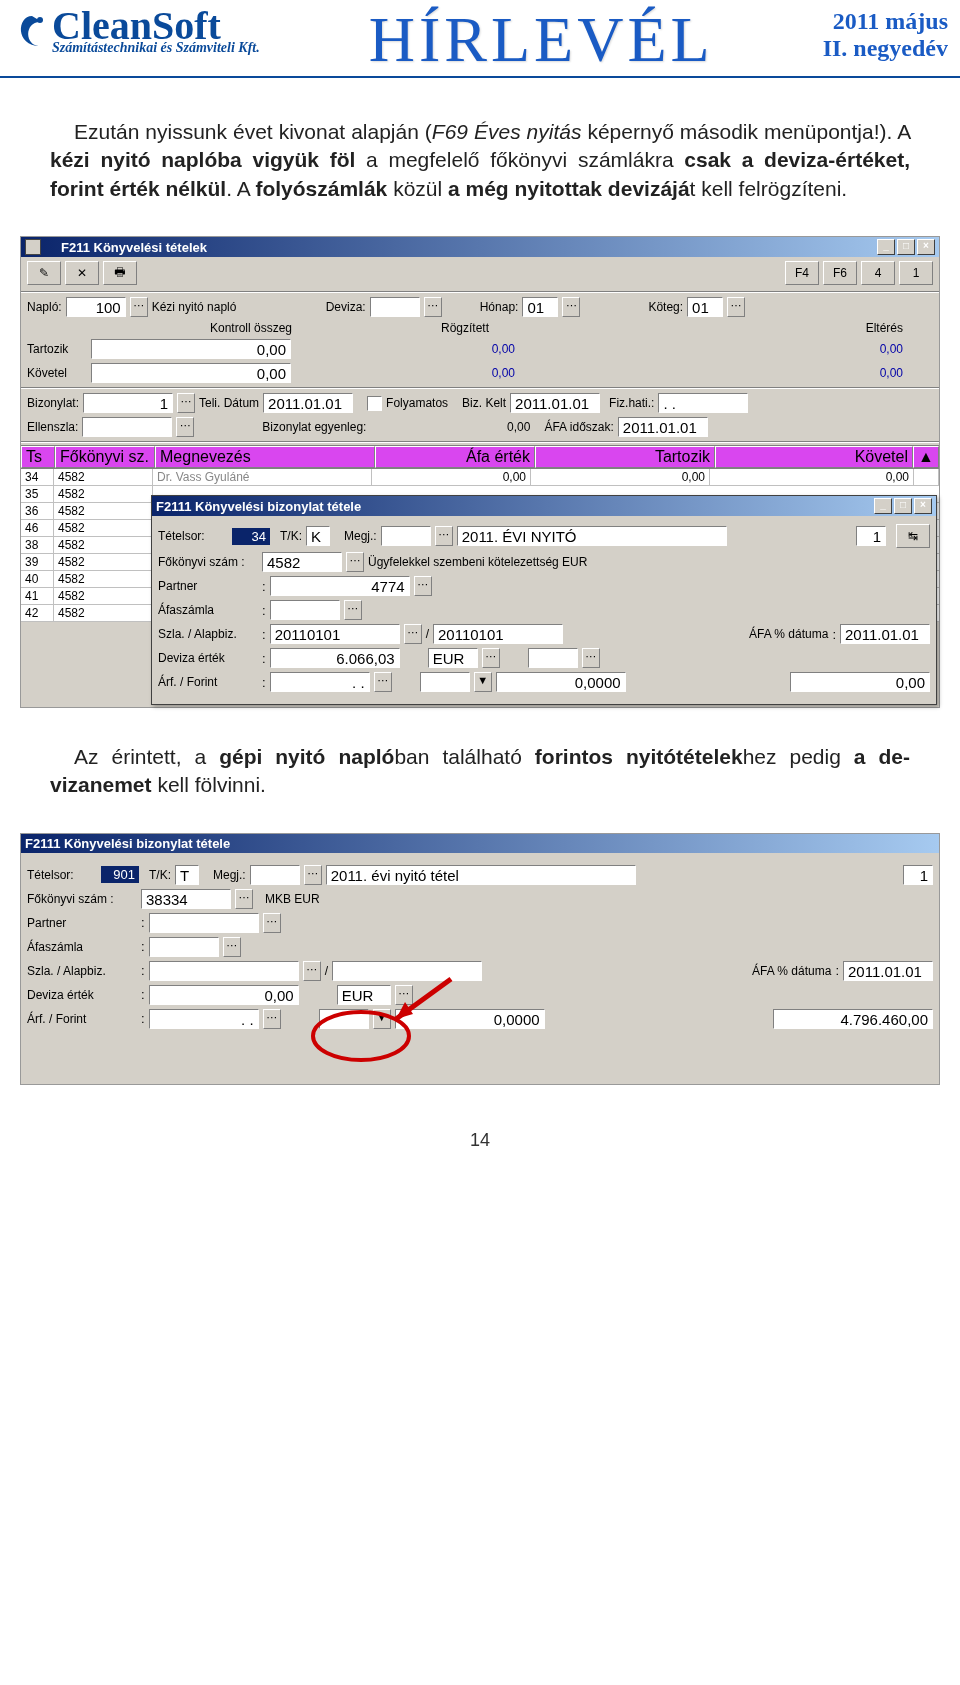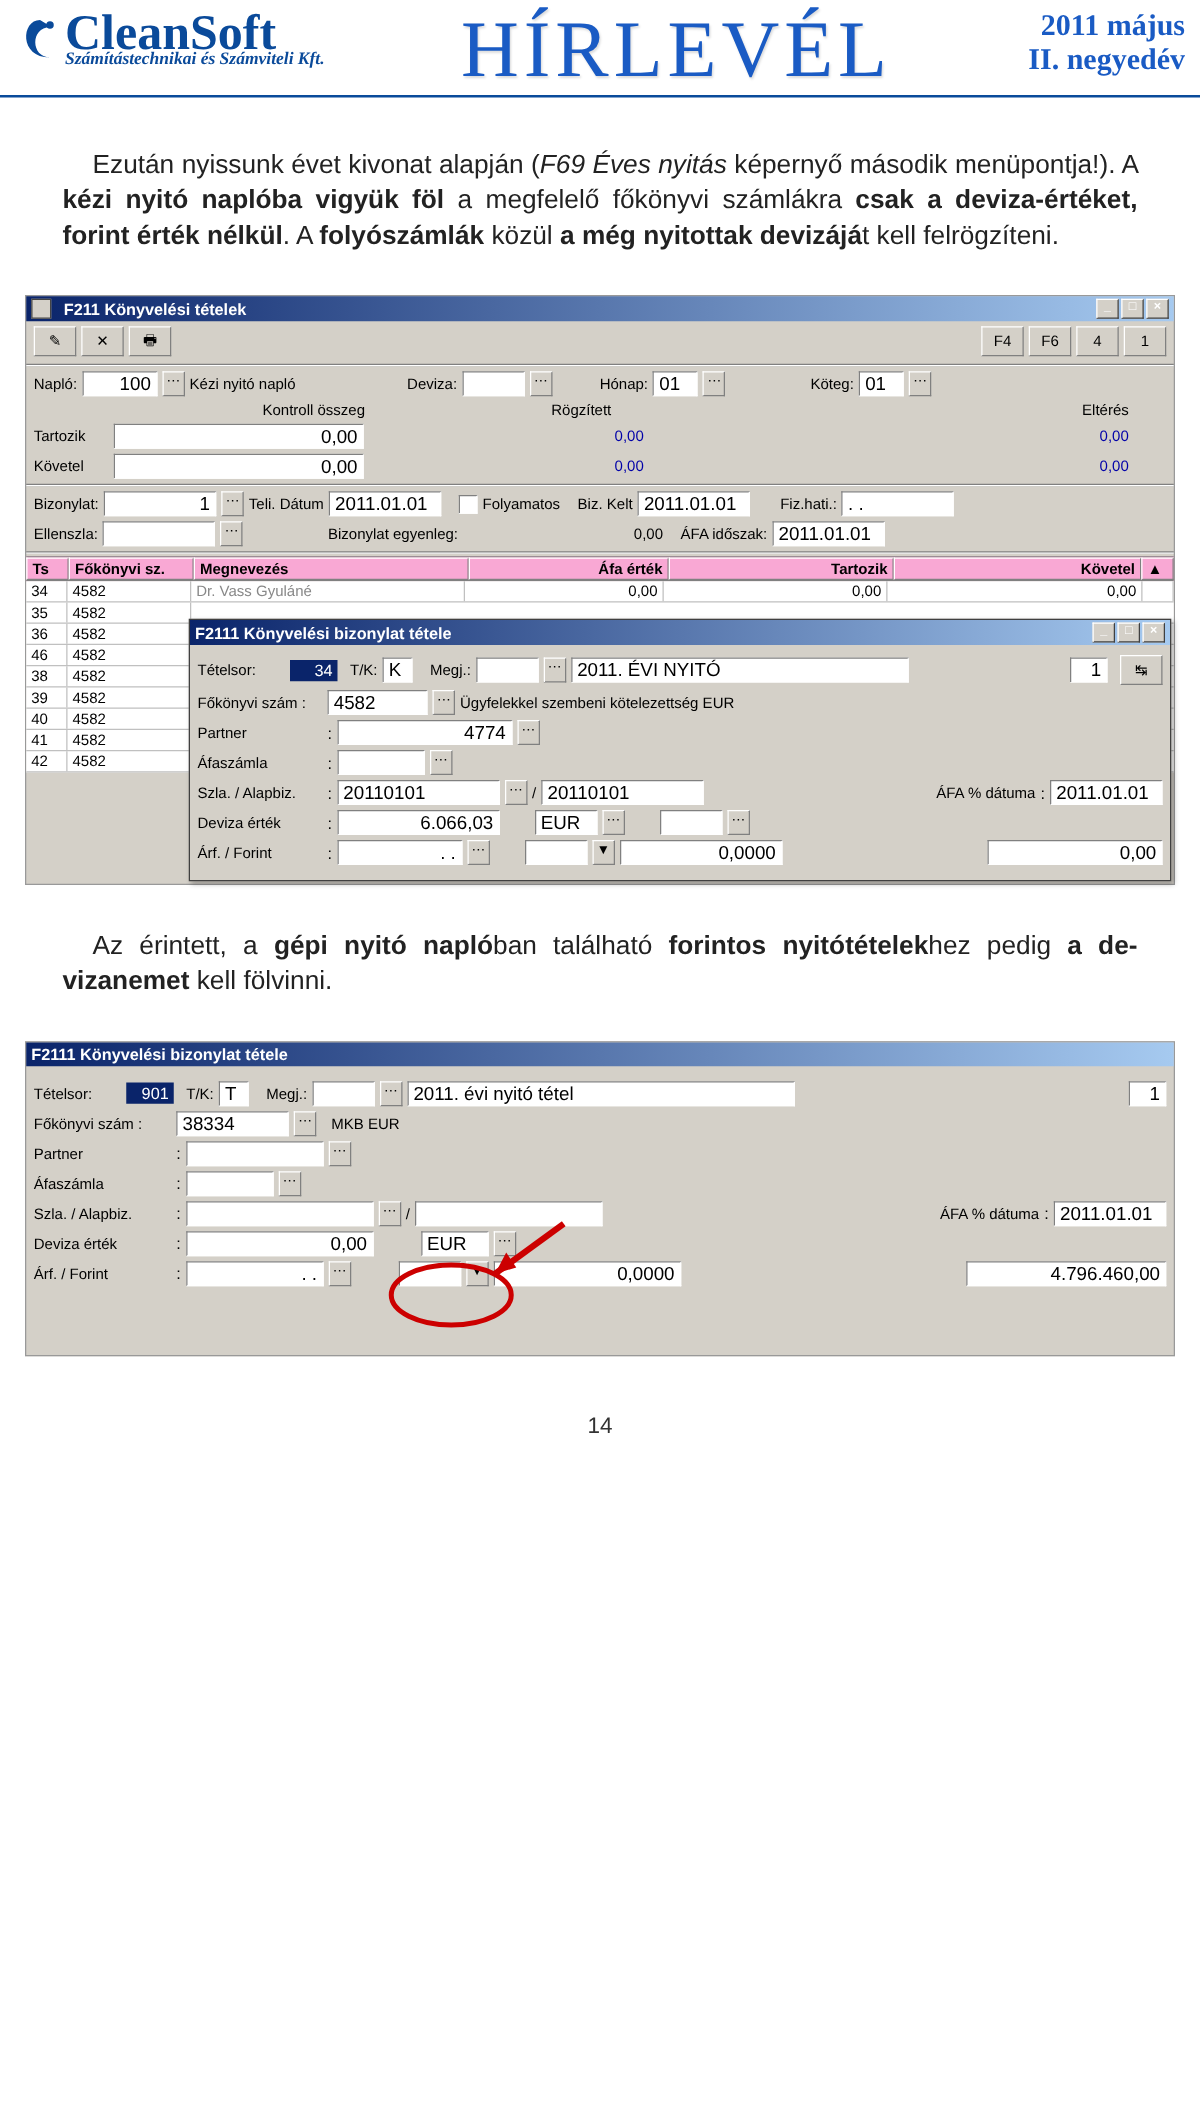--- a/index.html
+++ b/index.html
@@ -60,21 +60,21 @@
     font-family: Tahoma, Arial, sans-serif;
     font-size: 13px;
     color: #000;
   }
   .titlebar {
     background: linear-gradient(to right, #0a246a, #a6caf0);
     color: #fff; font-weight: bold;
     display: flex; align-items: center; justify-content: space-between;
     padding: 2px 4px;
   }
-  .titlebar-left { display: flex; align-items: center; gap: 10px; }
+  .titlebar-left { display: flex; align-items: center; gap: 20px; }
   .titlebar .icon-sq { width: 14px; height: 14px; background:#d4d0c8; border:1px solid #444; }
   .wincontrols { display:flex; gap:2px; }
   .winbtn {
     width: 16px; height:14px; background:#d4d0c8;
     border:1px solid #fff; border-right-color:#404040; border-bottom-color:#404040;
     font-size:10px; text-align:center; line-height:12px;
   }
   .toolbar { padding: 4px 6px; display:flex; gap:4px; align-items:center; justify-content:space-between;}
   .tb-left, .tb-right { display:flex; gap:4px; }
   .btn3d {
@@ -89,21 +89,21 @@
     border:1px solid #808080; border-right-color:#fff; border-bottom-color:#fff;
     padding: 1px 4px; height:16px;
     font-size:15px;
   }
   .input-sunken.right { text-align:right; }
   .row { display:flex; align-items:center; gap:4px; padding: 2px 6px;}
   .row .lbl { font-size:12px; }
   .lbl.right { text-align:right; }
   .sep { height:1px; background:#808080; border-bottom:1px solid #fff; margin:2px 0;}
   .grid-head {
-    display:flex; background:#f9a8d4; font-weight:bold; font-size:12px;
+    display:flex; background:#d946ef; font-weight:normal; font-size:16px;
     border-top:1px solid #808080; border-bottom:1px solid #808080;
   }
   .gh-cell {
     border:1px solid #fff; border-right-color:#808080; border-bottom-color:#808080;
     padding:1px 4px;
   }
   .grid-body { display:flex; flex-direction:column; background:#fff;}
   .grid-row { display:flex; border-bottom:1px solid #c0c0c0; font-size:12px;}
   .gb-cell { padding:1px 4px; border-right:1px solid #c0c0c0;}
   .overlay-win {
@@ -223,21 +223,21 @@
     <span class="input-sunken right" style="width:80px">1</span>
     <span class="dotbtn">⋯</span>
     <span class="lbl">Teli. Dátum</span>
     <span class="input-sunken" style="width:80px">2011.01.01</span>
     <span class="cb" style="margin-left:10px">
         <span class="chk"></span>
       <span class="lbl" style="margin-left:4px">Folyamatos</span>
       </span>
     <span class="lbl" style="margin-left:10px">Biz. Kelt</span>
     <span class="input-sunken" style="width:80px">2011.01.01</span>
-    <span class="lbl" style="margin-left:20px">Fiz.hati.:</span>
+    <span class="lbl" style="margin-left:5px">Fiz.hati.:</span>
     <span class="input-sunken" style="width:80px">. .</span>
   </div>
   <div class="row">
     <span class="lbl">Ellenszla:</span>
     <span class="input-sunken" style="width:80px"></span>
     <span class="dotbtn">⋯</span>
     <span style="width:60px"></span>
     <span class="lbl">Bizonylat egyenleg:</span>
     <span class="lbl right" style="width:160px">0,00</span>
     <span class="lbl" style="margin-left:10px">ÁFA időszak:</span>

